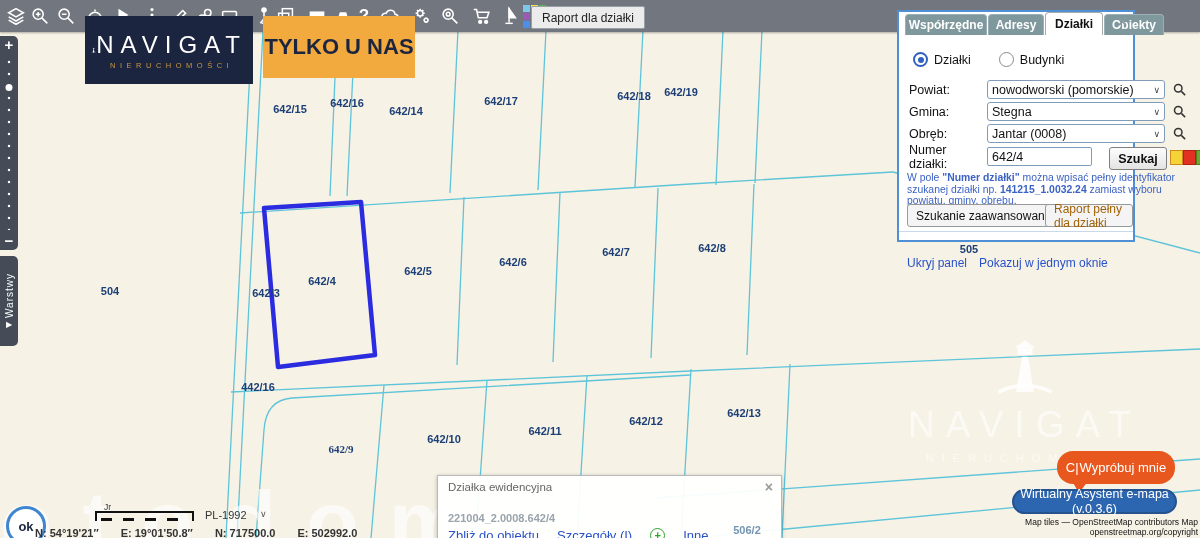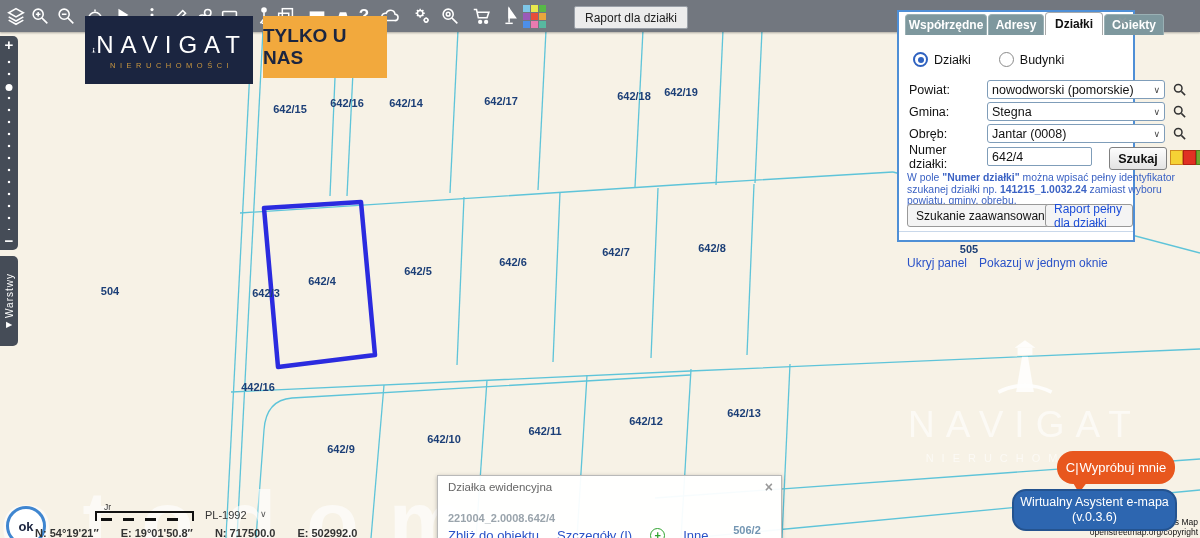--- a/index.html
+++ b/index.html
@@ -17,42 +17,42 @@
   #wm-navigat .big{font-size:37px;letter-spacing:11px;font-weight:normal;margin-top:2px;}
   #wm-navigat .sub{font-size:11px;letter-spacing:8px;margin-top:6px;}
   
   #toolbar{position:absolute;left:0;top:0;width:1200px;height:32px;background:#72777f;z-index:10;
            box-shadow:0 1px 2px rgba(0,0,0,.3);}
   .tbi{position:absolute;top:4px;width:24px;height:24px;display:flex;align-items:center;justify-content:center;cursor:pointer;}
   .tbi svg{display:block;}
   .tbi .qm{color:#fff;font-size:17px;font-weight:bold;}
   #palette{display:grid;grid-template-columns:repeat(3,7px);grid-template-rows:repeat(3,7px);gap:1px;}
   #palette span{width:7px;height:7px;}
-  #raport-btn{position:absolute;left:574px;top:6px;width:112px;height:21px;background:#ececec;
+  #raport-btn{position:absolute;left:531px;top:6px;width:112px;height:21px;background:#ececec;
               border:1px solid #9aa0a8;border-radius:2px;font-size:12px;color:#222;display:flex;
               align-items:center;justify-content:center;cursor:pointer;z-index:10;}
   
   #zoomctl{position:absolute;left:0;top:36px;width:18px;height:214px;background:#454c57;z-index:10;
            border-radius:0 5px 5px 0;display:flex;flex-direction:column;align-items:center;color:#fff;}
   #zoomctl .plus,#zoomctl .minus{font-size:15px;font-weight:bold;line-height:18px;cursor:pointer;}
   #zoomctl .track{flex:1;width:100%;margin:2px 0;background-image:radial-gradient(circle,#fff 1.4px,transparent 1.6px);
            background-size:18px 12px;background-position:center top;cursor:pointer;position:relative;}
   #zoomctl .cur{position:absolute;left:50%;top:28px;width:7px;height:7px;background:#fff;border-radius:50%;transform:translateX(-50%);}
   #warstwy{position:absolute;left:0;top:256px;width:18px;height:90px;background:#454c57;z-index:10;
            border-radius:0 5px 5px 0;display:flex;flex-direction:column;align-items:center;justify-content:center;cursor:pointer;}
   #warstwy .vtext{writing-mode:vertical-rl;transform:rotate(180deg);color:#fff;font-size:10px;letter-spacing:1px;}
   #warstwy .tri{color:#fff;font-size:8px;margin-top:3px;}
   
   #navigat-banner{position:absolute;left:85px;top:16px;width:168px;height:68px;background:#1b2540;z-index:12;
                   display:flex;align-items:center;padding:0 6px;box-sizing:border-box;}
   #navigat-banner .txt{flex:1;text-align:center;}
   #navigat-banner .t1{color:#fff;font-size:24px;letter-spacing:7px;font-weight:normal;}
   #navigat-banner .t2{color:#c9973f;font-size:7.5px;letter-spacing:4.5px;margin-top:2px;}
-  #tylko-banner{position:absolute;left:263px;top:16px;width:124px;height:62px;background:#f2a93d;z-index:12;
-                display:flex;align-items:center;justify-content:center;color:#1b2540;font-size:19px;font-weight:bold;}
+  #tylko-banner{position:absolute;left:263px;top:16px;width:152px;height:62px;background:#f2a93d;z-index:12;
+                display:flex;align-items:center;justify-content:center;color:#1b2540;font-size:22px;font-weight:bold;}
   #geo-card{position:absolute;left:20px;top:44px;width:104px;height:84px;background:#fff;border-radius:6px;
             box-shadow:0 1px 3px rgba(0,0,0,.25);z-index:11;overflow:hidden;}
   #geo-card .pols{position:absolute;left:6px;top:6px;font-size:11px;font-weight:bold;color:#1b3a8c;}
   
   #panel{position:absolute;left:897px;top:10px;width:238px;height:232px;background:#fff;
          border:2px solid #4f8fd6;box-sizing:border-box;z-index:15;font-size:12.5px;color:#111;}
   .tab{position:absolute;top:2px;height:20px;border:1px solid #9ab0b4;border-bottom:none;border-radius:4px 4px 0 0;
        background:#7e989e;color:#fff;font-weight:bold;font-size:12px;display:flex;align-items:center;justify-content:center;cursor:pointer;}
   .tab.active{background:#fff;color:#111;border-color:#aaa;height:22px;top:0;z-index:2;}
   #panel-close{position:absolute;right:6px;top:3px;color:#8a9aa0;font-size:16px;font-weight:bold;cursor:pointer;line-height:14px;}
@@ -90,21 +90,21 @@
   #popup .links{position:absolute;left:10px;top:52px;display:flex;align-items:center;gap:18px;font-size:13px;color:#2a52c8;}
   #popup .plus{width:13px;height:13px;border:1.5px solid #2fa32f;border-radius:50%;color:#2fa32f;font-size:11px;
          line-height:12px;text-align:center;font-weight:bold;cursor:pointer;}
   #popup .lnk{cursor:pointer;}
   
   #bubble{position:absolute;left:1057px;top:451px;width:118px;height:33px;background:#e8571e;border-radius:16px;
           color:#fff;display:flex;align-items:center;justify-content:center;font-size:13px;z-index:30;cursor:pointer;}
   #bubble .cur{font-size:13px;margin-right:1px;}
   #bubble-tail{position:absolute;left:1072px;top:481px;width:0;height:0;border-left:7px solid transparent;
           border-right:9px solid transparent;border-top:12px solid #e8571e;z-index:30;}
-  #vab{position:absolute;left:1012px;top:489px;width:165px;height:42px;background:#2d66b0;border:2px solid #24538f;
+  #vab{position:absolute;left:1012px;top:489px;width:165px;height:25px;background:#2d66b0;border:2px solid #24538f;
        border-radius:14px;color:#fff;display:flex;flex-direction:column;align-items:center;justify-content:center;
        font-size:12.5px;line-height:15px;z-index:30;box-sizing:border-box;cursor:pointer;}
   
   #ok-circle{position:absolute;left:6px;top:506px;width:34px;height:34px;border-radius:50%;background:#fff;
        border:3px solid #3f86d0;color:#1b2540;font-weight:bold;font-size:13px;display:flex;align-items:center;
        justify-content:center;z-index:3;}
   #scalebar{position:absolute;left:95px;top:511px;width:95px;height:8px;border-top:2px solid #111;
        border-left:2px solid #111;border-right:2px solid #111;z-index:3;}
   #scalebar .dash{position:absolute;left:4px;right:4px;bottom:0;height:3px;
        background:repeating-linear-gradient(90deg,#111 0 11px,transparent 11px 22px);}
@@ -155,34 +155,34 @@
 
       <path d="M655,498 L1200,459"></path>
         <path d="M690,538 L1200,490"></path>
     </g>
 
     <path d="M264,208 L361,202 L375,355 L278,367 Z" fill="none" stroke="#2b2bdf" stroke-width="4.5" stroke-linejoin="round"></path>
   </svg>
   <div id="parcel-labels">
       <span class="plabel" style="left: 290px; top: 109px;">642/15</span>
       <span class="plabel" style="left: 347px; top: 103px;">642/16</span>
-      <span class="plabel" style="left: 406px; top: 103px;">642/14</span>
+      <span class="plabel" style="left: 406px; top: 111px;">642/14</span>
       <span class="plabel" style="left: 501px; top: 101px;">642/17</span>
       <span class="plabel" style="left: 595px; top: 96px; margin-left: 39px;">642/18</span>
       <span class="plabel" style="left: 681px; top: 92px;">642/19</span>
       <span class="plabel" style="left: 110px; top: 291px;">504</span>
       <span class="plabel" style="left: 266px; top: 293px;">642/3</span>
       <span class="plabel" style="left: 322px; top: 281px;">642/4</span>
       <span class="plabel" style="left: 418px; top: 271px;">642/5</span>
       <span class="plabel" style="left: 513px; top: 262px;">642/6</span>
       <span class="plabel" style="left: 616px; top: 252px;">642/7</span>
       <span class="plabel" style="left: 712px; top: 248px;">642/8</span>
       <span class="plabel" style="left: 969px; top: 249px;">505</span>
       <span class="plabel" style="left: 258px; top: 387px;">442/16</span>
-      <span class="plabel" style="left: 341px; top: 449px;">642/9</span>
+      <span class="plabel" style="left: 341px; top: 449px; font-family: Liberation Serif, serif;">642/9</span>
       <span class="plabel" style="left: 444px; top: 439px;">642/10</span>
       <span class="plabel" style="left: 545px; top: 431px;">642/11</span>
       <span class="plabel" style="left: 646px; top: 421px;">642/12</span>
       <span class="plabel" style="left: 744px; top: 413px;">642/13</span>
       <span class="plabel faded" style="left: 747px; top: 530px; z-index: 25;">506/2</span>
     </div>
 
   <div id="wm-otodom">otodom</div>
   <div id="wm-navigat">
     <svg width="78" height="62" viewBox="0 0 26 21" style="opacity:.95">
@@ -412,21 +412,21 @@
       <span class="finput">642/4</span>
       <span id="szukaj-btn">Szukaj</span>
       <span class="csq" style="left:261px;background:#f5d235;border:1.5px solid #cf8a1f"></span>
       <span class="csq" style="left:274px;background:#e03123;border:1.5px solid #b02015"></span>
       <span class="csq" style="left:287px;background:#70a72f;border:1.5px solid #4f7d1d"></span>
     </div>
 
     <div id="help"><span>W pole </span><b>"Numer działki"</b><span> można wpisać pełny identyfikator szukanej działki np. </span><b>141215_1.0032.24</b><span> zamiast wyboru powiatu, gminy, obrębu.</span></div>
 
     <div class="pbtn" style="left:8px">Szukanie zaawansowane</div>
-    <div class="pbtn" style="left:146px;color:#1d4ed8">Raport pełny dla działki</div>
+    <div class="pbtn" style="left:146px;color:#a16207">Raport pełny dla działki</div>
     <div id="panel-divider"></div>
     <span class="plink" style="left:8px">Ukryj panel</span>
     <span class="plink" style="left:80px">Pokazuj w jednym oknie</span>
   </div>
 
   <div id="popup">
     <div class="ttl">Działka ewidencyjna</div>
     <div class="x">×</div>
     <div class="pid">221004_2.0008.642/4</div>
     <div class="links">

